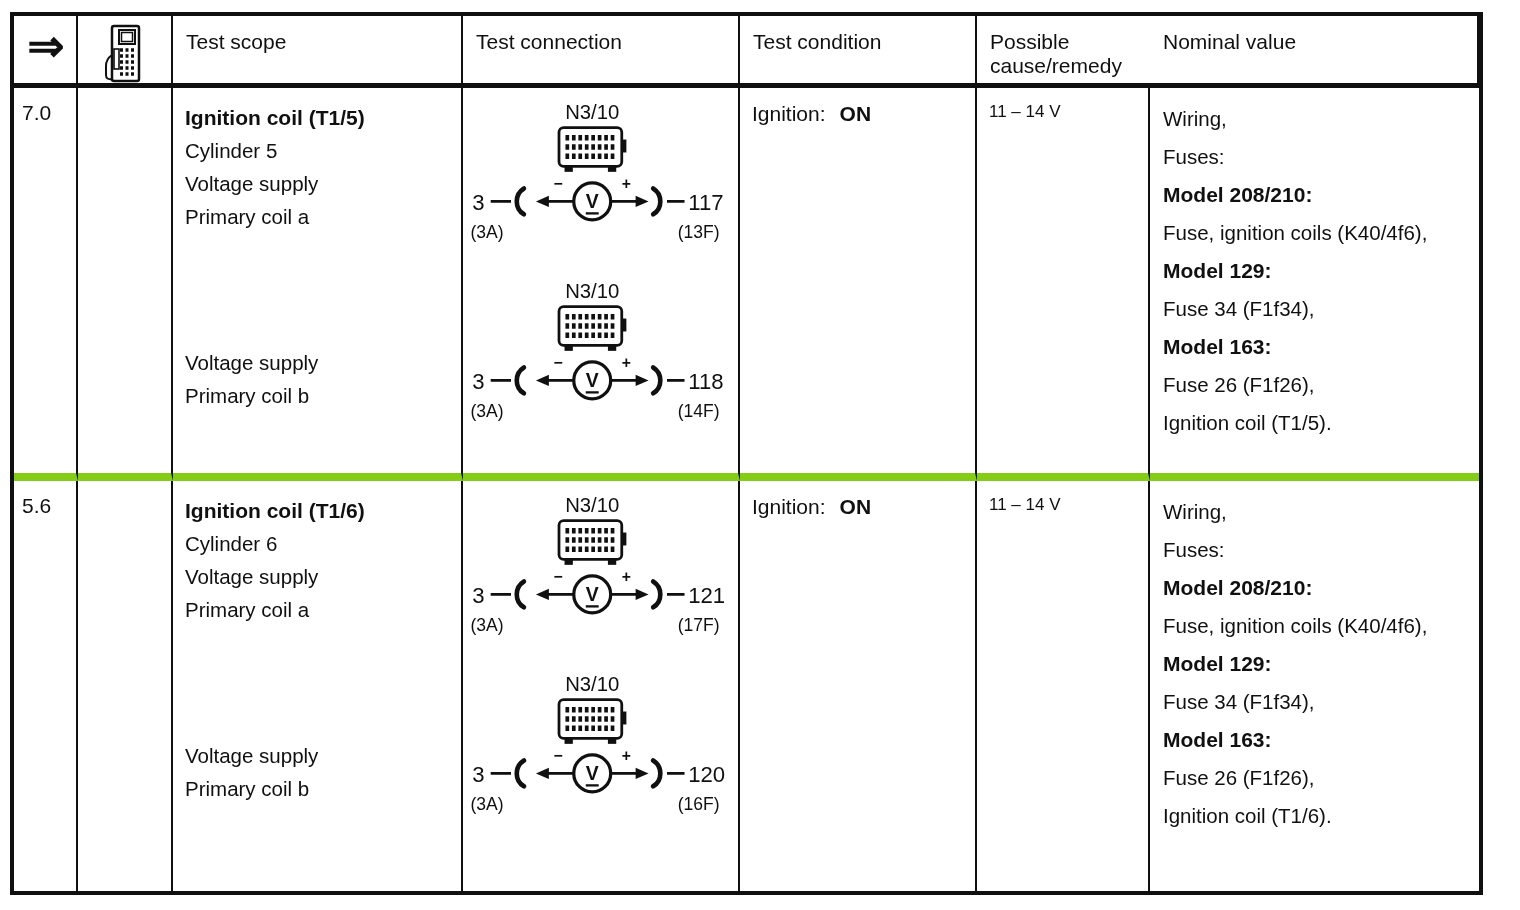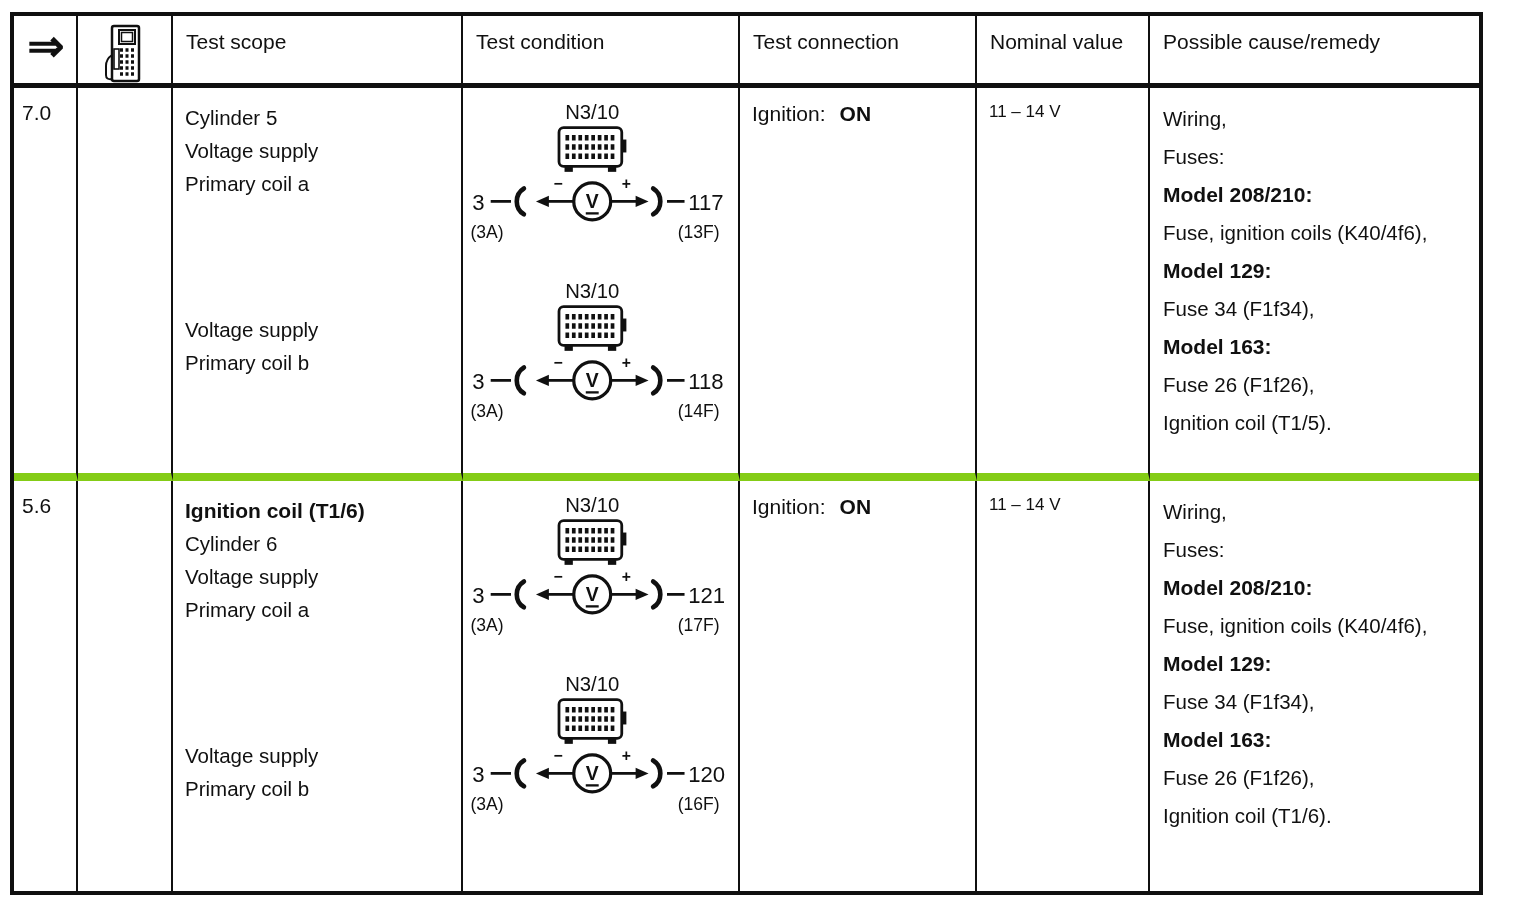--- a/index.html
+++ b/index.html
@@ -72,31 +72,32 @@
       <line x1="16" y1="27" x2="31" y2="27" class="ln" stroke-width="3.5" stroke-dasharray="3 2.5"></line>
       <line x1="16" y1="33" x2="31" y2="33" class="ln" stroke-width="3.5" stroke-dasharray="3 2.5"></line>
       <line x1="16" y1="39" x2="31" y2="39" class="ln" stroke-width="3.5" stroke-dasharray="3 2.5"></line>
       <line x1="16" y1="45" x2="31" y2="45" class="ln" stroke-width="3.5" stroke-dasharray="3 2.5"></line>
       <line x1="16" y1="51" x2="31" y2="51" class="ln" stroke-width="3.5" stroke-dasharray="3 2.5"></line>
       <rect x="10" y="26" width="5" height="20" class="ln" stroke-width="1.6"></rect>
       <path d="M 8 32 Q 2 36 2 43 L 2 52 Q 2 57 8 56" class="ln" stroke-width="2"></path>
     </svg>
   </div>
   <div class="c hb hcell">Test scope</div>
+  <div class="c hb hcell">Test connection</div>
   <div class="c hb hcell">Test condition</div>
-  <div class="c hb hcell">Test connection</div>
+  <div class="c hb hcell last">Possible cause/remedy</div>
   <div class="c hb hcell">Nominal value</div>
-  <div class="c hb hcell last">Possible cause/remedy</div>
 
   <div class="c r1 cell-step">
     <span>7.0</span>
   </div>
   <div class="c r1"></div>
 
   <div class="c r1 cell-scope">
+    <div class="scope-title">Ignition coil (T1/5)</div>
     <div>Cylinder 5</div>
     <div>Voltage supply</div>
     <div>Primary coil a</div>
     <div class="scope-block2">
       <div>Voltage supply</div>
       <div>Primary coil b</div>
     </div>
   </div>
 
   <div class="c r1 cell-conn">

